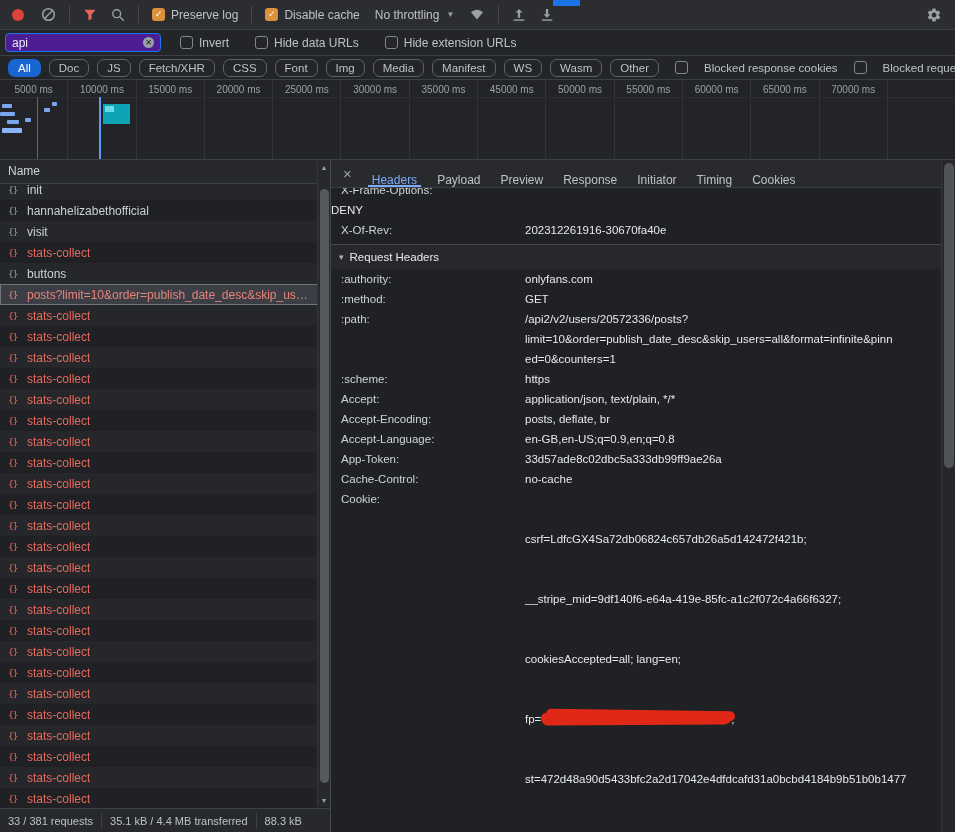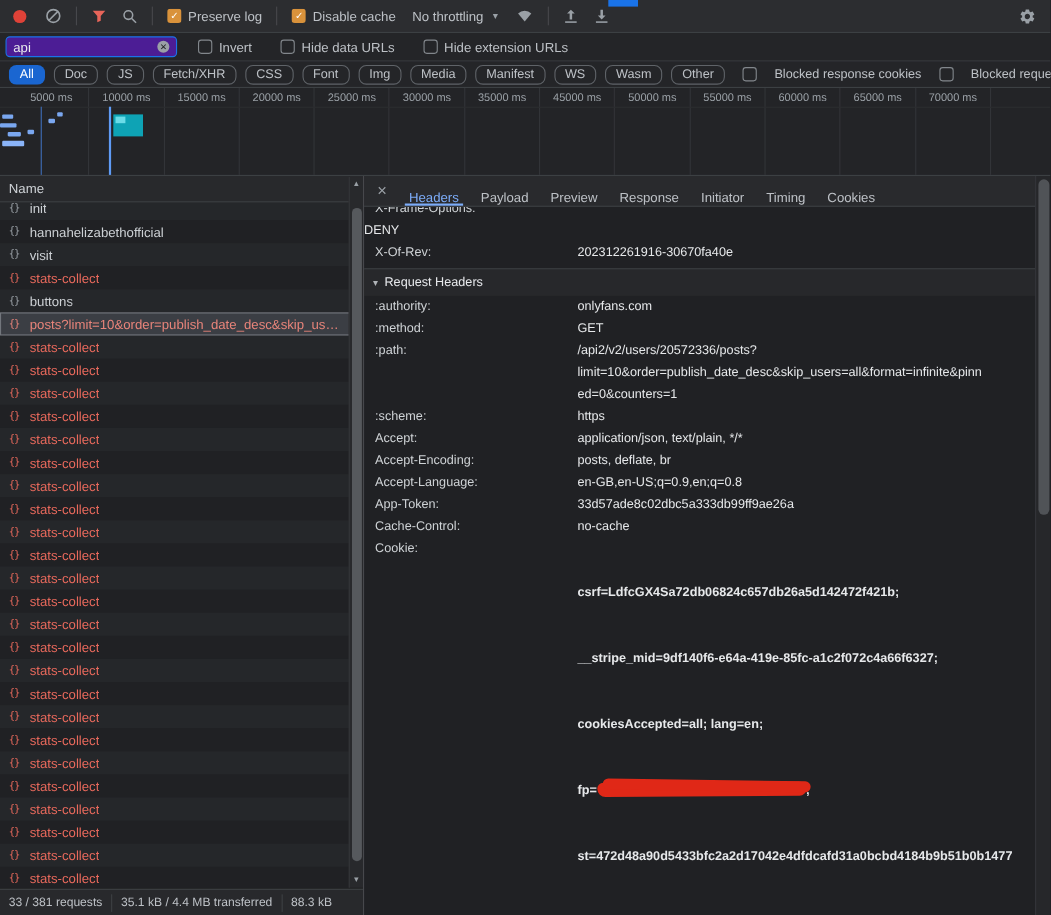--- a/index.html
+++ b/index.html
@@ -34,21 +34,21 @@
   
   .toolbar3{position:absolute;top:56px;left:0;right:0;height:24px;background:#242528;border-bottom:1px solid #3c4043;display:flex;align-items:center;padding:0 8px;}
   .pills{display:flex;align-items:center;gap:8px;}
   .pill{padding:1px 9px;border:1px solid #5f6368;border-radius:7px;color:#bdc1c6;font-size:11.5px;line-height:14px;white-space:nowrap;}
   .pill.selected{background:var(--pill-blue);border-color:transparent;color:#fff;}
   .toolbar3 .cb{font-size:11.5px;margin:0 8px;gap:16px;}
   .cbgap{margin-left:8px;display:flex;align-items:center;}
 
   
   .overview{position:absolute;top:80px;left:0;right:0;height:80px;background:#232427;border-bottom:1px solid #3c4043;overflow:hidden;}
-  .cols{display:flex;height:100%;padding-left:13px;}
+  .cols{display:flex;height:100%;}
   .col{width:68.3px;flex:none;border-right:1px solid #323438;font-size:10px;color:#9aa0a6;text-align:center;padding-top:4px;}
   .label-sep{position:absolute;top:17px;left:0;right:0;height:1px;background:#2c2d30;}
   .wbar{position:absolute;background:#7aa7f0;border-radius:1px;}
   .wbar.bright{background:#8ab4f8;}
   .vline{position:absolute;width:2px;top:17px;bottom:0;background:#5f9bf5;}
   .vline.dim{background:#3f6db8;width:1px;}
   .tealblock{position:absolute;left:103px;top:24px;width:27px;height:20px;background:var(--teal);}
   .tealblock:after{content:"";position:absolute;left:2px;top:2px;width:9px;height:6px;background:#6adce8;}
 
   
@@ -83,21 +83,21 @@
   .tab.selected:after{content:"";position:absolute;left:6px;right:6px;bottom:0;height:2px;background:var(--tab-blue);}
 
   .detail{position:absolute;left:331px;top:188px;width:610px;bottom:0;overflow:hidden;font-size:11.5px;z-index:1;}
   .hrow{display:flex;align-items:flex-start;line-height:20px;}
   .hname{flex:none;width:194px;padding-left:10px;color:#cfd3d6;}
   .hvalue{white-space:pre;color:#e6e8ea;}
   .toprows .hrow:first-of-type{margin-top:-8px;flex-direction:column;}
   .sect-divider{height:1px;background:#47494d;margin-top:4px;}
   .sect{display:flex;align-items:center;height:24px;color:#e8eaed;background:#27282b;padding-left:8px;}
   .tri{color:#b0b4b8;margin-right:6px;font-size:9px;}
-  .cline{white-space:pre;line-height:20px;font-weight:bold;}
+  .cline{white-space:pre;line-height:20px;}
   .redact{display:inline-block;height:13px;vertical-align:-2px;background:var(--redaction-red);border-radius:8px 10px 9px 11px;position:relative;transform:rotate(-0.4deg);}
   .redact:after{content:"";position:absolute;left:5px;right:-4px;top:-2px;bottom:5px;background:var(--redaction-red);border-radius:10px;transform:rotate(1.2deg);}
   .redact.w190{width:190px;}
 
   .rscroll{position:absolute;right:0;top:160px;width:14px;bottom:0;background:#26272a;border-left:1px solid #35363a;z-index:4;}
   .rthumb{position:absolute;top:3px;left:2px;width:10px;height:305px;background:#505357;border-radius:5px;}
 </style>
 </head>
 <body>
 

